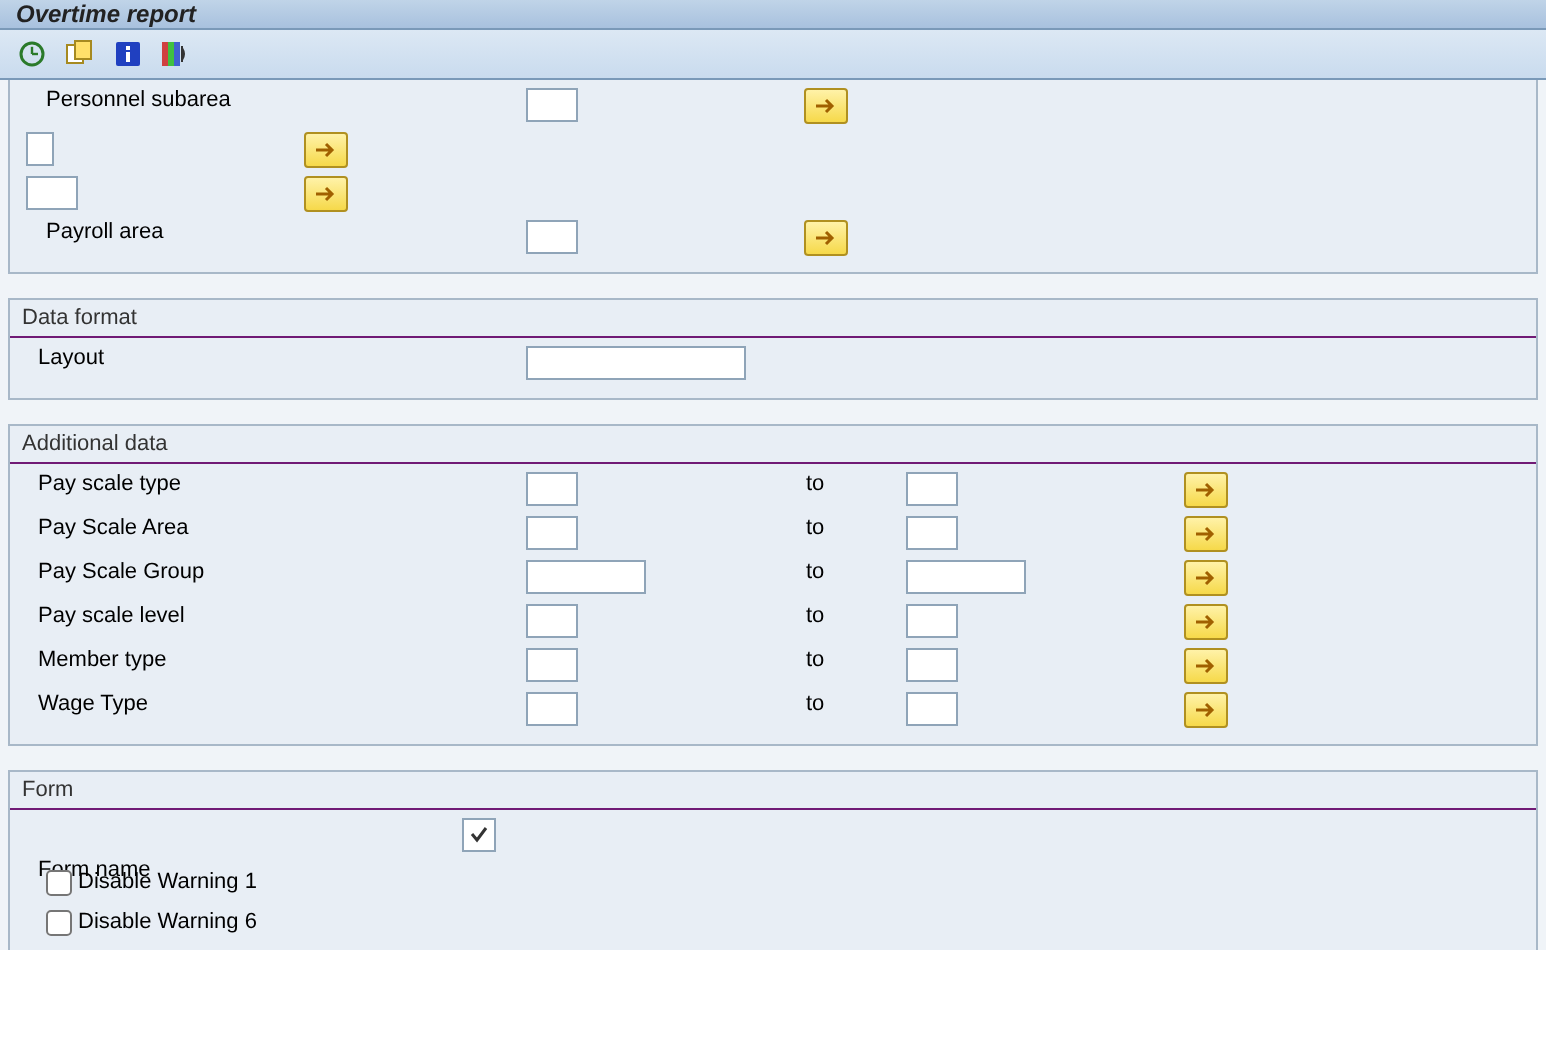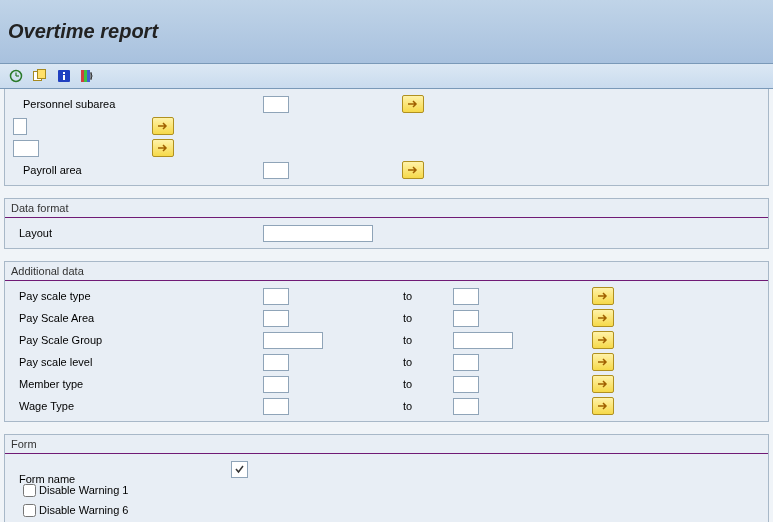--- a/index.html
+++ b/index.html
@@ -6,24 +6,24 @@
   html, body {
     margin: 0; padding: 0;
     font-family: Arial, sans-serif;
     font-size: 11px;
     background: #fff;
     width: 773px;
   }
   .title-bar {
     background: linear-gradient(to bottom, #c0d4e8, #a8c1de);
     border-bottom: 1px solid #7a99b8;
-    padding: 20px 8px;
+    padding: 0 8px;
     font-style: italic;
     font-weight: bold;
-    font-size: 20px;
+    font-size: 12px;
     color: #222;
   }
   .toolbar {
     background: linear-gradient(to bottom, #dce8f4, #c9dbee);
     border-bottom: 1px solid #7a99b8;
     padding: 4px 8px;
     display: flex;
     gap: 8px;
     align-items: center;
   }
@@ -46,21 +46,20 @@
     color: #333;
     padding: 3px 6px;
     border-bottom: 1px solid #701a75;
     background: #e8eef5;
   }
   .group-body {
     padding: 4px 0;
   }
   .row {
     display: flex;
-    align-items: center;
     height: 22px;
     padding: 0 8px;
   }
   .row-label {
     width: 250px;
     padding-left: 6px;
   }
   .col-input1 { width: 130px; }
   .col-to { width: 60px; padding-left: 10px; }
   .col-input2 { width: 130px; }

